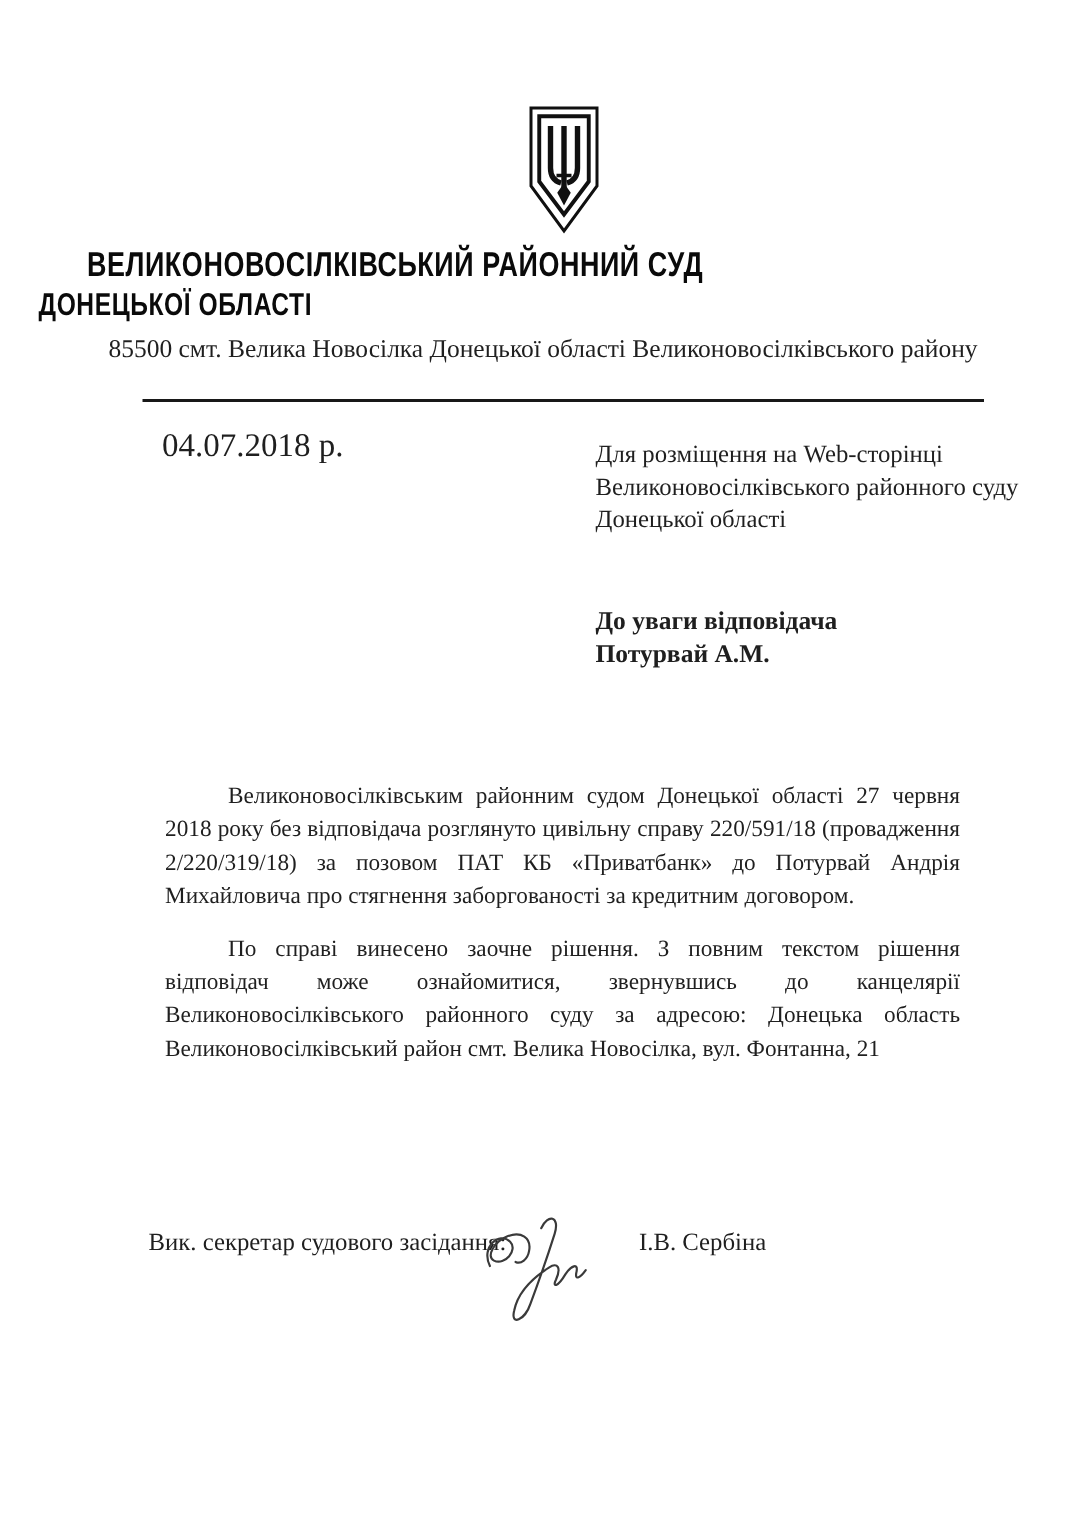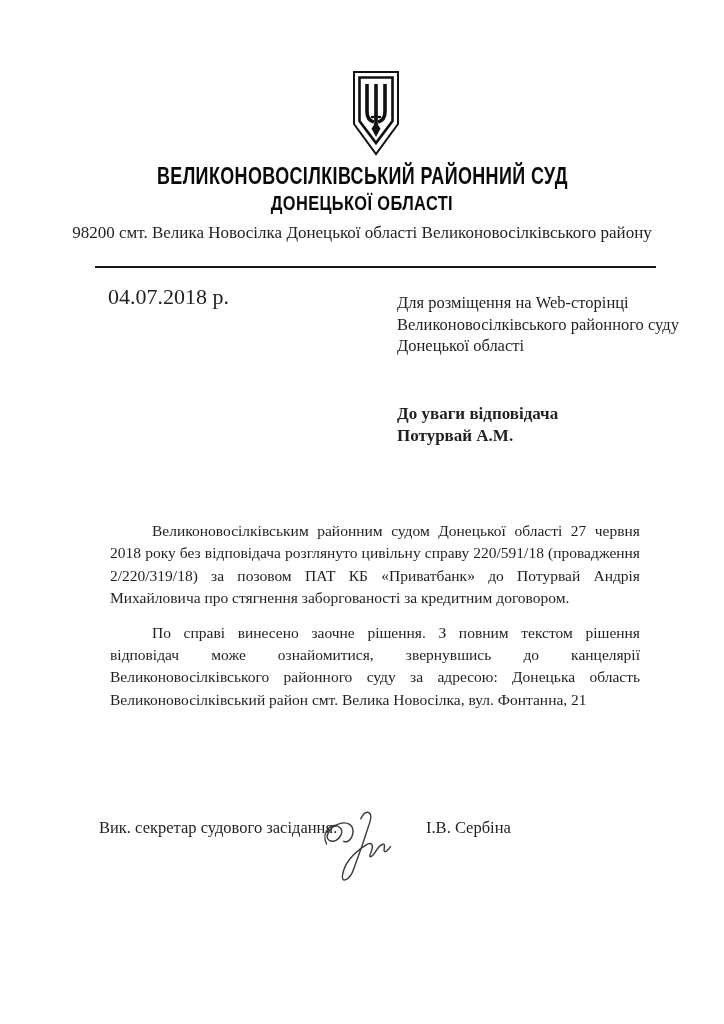--- a/index.html
+++ b/index.html
@@ -13,21 +13,21 @@
     color: #1f1f1f;
     margin: 0 auto;
     overflow: hidden;
   }
   .abs { position: absolute; }
 
   
   .emblem { top: 70px; left: 351px; width: 50px; height: 88px; }
 
   
-  .title-line { left: 0; width: 100%; text-align: center; color: #0a0a0a; }
+  .title-line { left: 0; width: 100%; text-align: left; color: #0a0a0a; }
   .title-line .cond {
     display: inline-block;
     transform: scaleX(0.78);
     transform-origin: center;
     font-family: "Liberation Sans", sans-serif;
     font-weight: 700;
     letter-spacing: 0.5px;
     white-space: nowrap;
   }
   .title-1 { top: 163px; font-size: 23px; }
@@ -79,21 +79,21 @@
     </svg>
   </div>
 
   <div class="abs title-line title-1">
     <span class="cond">ВЕЛИКОНОВОСІЛКІВСЬКИЙ РАЙОННИЙ СУД</span>
   </div>
   <div class="abs title-line title-2">
     <span class="cond">ДОНЕЦЬКОЇ ОБЛАСТІ</span>
   </div>
 
-  <div class="abs addr-line address">98200 смт. Велика Новосілка Донецької області Великоновосілківського району</div>
+  <div class="abs addr-line address">85500 смт. Велика Новосілка Донецької області Великоновосілківського району</div>
 
   <div class="abs rule"></div>
 
   <div class="abs date-line">04.07.2018 р.</div>
 
   <div class="abs web-block">
     <div>Для розміщення на Web-сторінці</div>
     <div>Великоновосілківського районного суду</div>
     <div>Донецької області</div>
   </div>

